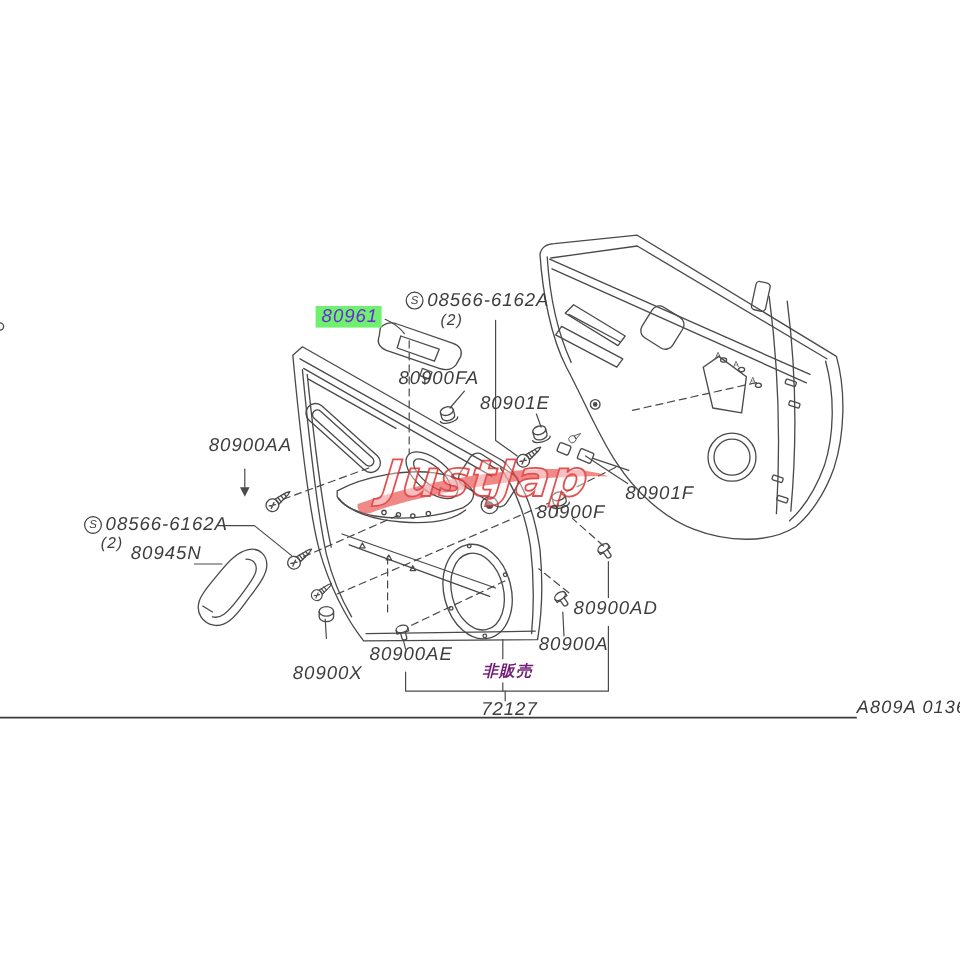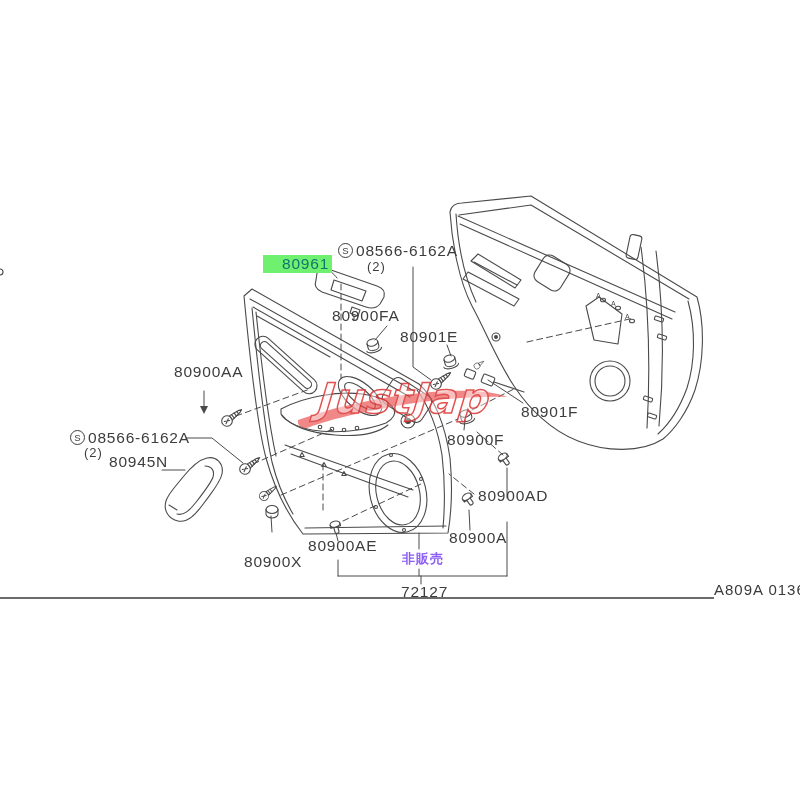--- a/index.html
+++ b/index.html
@@ -1,26 +1,26 @@
 <!DOCTYPE html>
 <html><head>
 <meta charset="utf-8">
 <style>
   html,body{margin:0;padding:0;background:#fff;}
   .stage{position:relative;width:800px;height:800px;background:#ffffff;overflow:hidden;
          font-family:"Liberation Sans", sans-serif;}
   svg{position:absolute;left:0;top:0;}
   .lbl{position:absolute;font-size:15.5px;line-height:1.05;color:#3d3d3d;
-       letter-spacing:0.8px;white-space:nowrap;}
+       letter-spacing:0.8px;white-space:nowrap;font-style:italic;}
   .qty{font-size:13px;letter-spacing:1px;}
   .s-circ{display:inline-block;width:13px;height:13px;border:1.3px solid #3d3d3d;
           border-radius:50%;font-size:9.5px;line-height:13px;text-align:center;
           vertical-align:2px;margin-right:3px;letter-spacing:0;}
-  .hl{background:#6ff06f;color:#0f766e;padding:0 3px 1px 19px;}
-  .cjk{font-size:13px;font-weight:bold;letter-spacing:1px;color:#8b5cf6;}
+  .hl{background:#6ff06f;color:#6d28d9;padding:0 3px 1px 5px;}
+  .cjk{font-size:13px;font-weight:bold;letter-spacing:1px;color:#701a75;}
   .code{font-size:15px;letter-spacing:1px;color:#3a3a3a;}
 </style>
 </head>
 <body>
 
 <div class="stage">
 
 <svg width="800" height="800" viewBox="0 0 800 800">
   <g stroke="#4a4a4a" stroke-width="1.1" fill="none" stroke-linecap="round" stroke-linejoin="round">
 
@@ -253,23 +253,23 @@
 <div class="lbl" style="left:400px;top:329px">80901E</div>
 <div class="lbl" style="left:174px;top:364px">80900AA</div>
 
 <div class="lbl" style="left:70px;top:430px">
   <span class="s-circ">S</span><span>08566-6162A</span>
 </div>
 <div class="lbl qty" style="left:84px;top:446px">(2)</div>
 
 <div class="lbl" style="left:109px;top:454px">80945N</div>
 <div class="lbl" style="left:521px;top:404px">80901F</div>
-<div class="lbl" style="left:447px;top:432px">80900F</div>
+<div class="lbl" style="left:447px;top:420px">80900F</div>
 <div class="lbl" style="left:244px;top:554px">80900X</div>
 <div class="lbl" style="left:308px;top:538px">80900AE</div>
 <div class="lbl cjk" style="left:402px;top:552px">非販売</div>
-<div class="lbl" style="left:478px;top:488px">80900AD</div>
+<div class="lbl" style="left:478px;top:500px">80900AD</div>
 <div class="lbl" style="left:449px;top:530px">80900A</div>
 <div class="lbl" style="left:401px;top:584px">72127</div>
 
 <div class="lbl code" style="left:714px;top:582px">A809A 0136</div>
 
 </div>
 
 </body></html>

